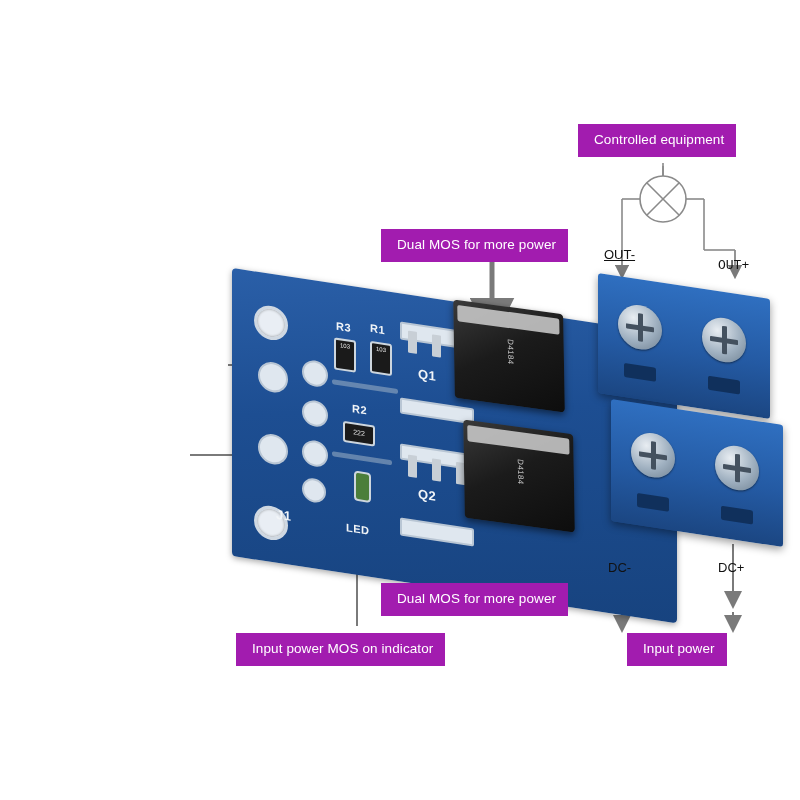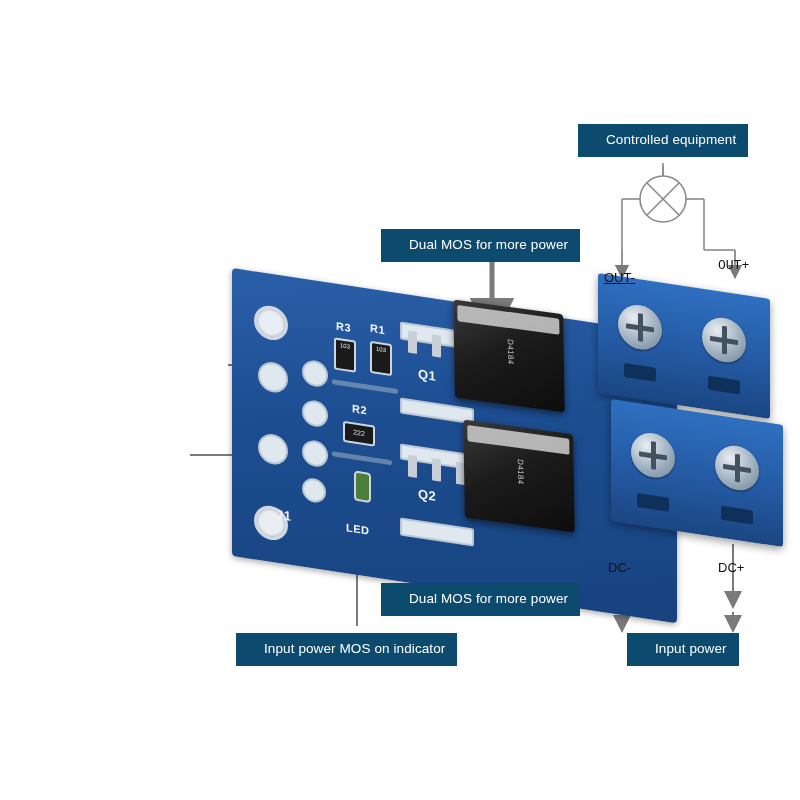--- a/index.html
+++ b/index.html
@@ -12,25 +12,25 @@
     width: 800px;
     height: 800px;
     background: #ffffff;
     font-family: "Liberation Sans", sans-serif;
     overflow: hidden;
   }
 
   
   .callout {
     position: absolute;
-    background: #0c4a6e;
+    background: #a21caf;
     color: #ffffff;
     font-size: 13.5px;
     line-height: 1;
-    padding: 9px 12px 10px 28px;
+    padding: 9px 12px 10px 16px;
     white-space: nowrap;
     letter-spacing: 0.1px;
   }
 
   
   .arrow-svg {
     position: absolute;
     left: 0; top: 0;
     width: 800px; height: 800px;
     pointer-events: none;
@@ -291,21 +291,21 @@
       <div class="term-slot" style="left:110px; top:86px; width:32px; height:14px;"></div>
     </div>
     <div class="term-block" style="left:379px; top:144px; width:172px; height:122px; transform: skewY(8.6deg);">
       <div class="screw" style="left:20px; top:28px; width:44px; height:44px;"></div>
       <div class="screw" style="left:104px; top:28px; width:44px; height:44px;"></div>
       <div class="term-slot" style="left:26px; top:90px; width:32px; height:14px;"></div>
       <div class="term-slot" style="left:110px; top:90px; width:32px; height:14px;"></div>
     </div>
   </div>
 
-  <div class="term-label" style="left:604px; top:270px;text-decoration:underline;">OUT-</div>
+  <div class="term-label" style="left:604px; top:247px;text-decoration:underline;">OUT-</div>
   <div class="term-label" style="left:718px; top:258px;font-family:Liberation Mono, monospace;">OUT+</div>
   <div class="term-label" style="left:608px; top:560px;">DC-</div>
   <div class="term-label" style="left:718px; top:560px;">DC+</div>
 
   <div class="callout" style="left:578px; top:124px;">Controlled equipment</div>
   <div class="callout" style="left:381px; top:229px;">Dual MOS for more power</div>
   <div class="callout" style="left:381px; top:583px;">Dual MOS for more power</div>
   <div class="callout" style="left:627px; top:633px;">Input power</div>
   <div class="callout" style="left:236px; top:633px;">Input power MOS on indicator</div>
 

